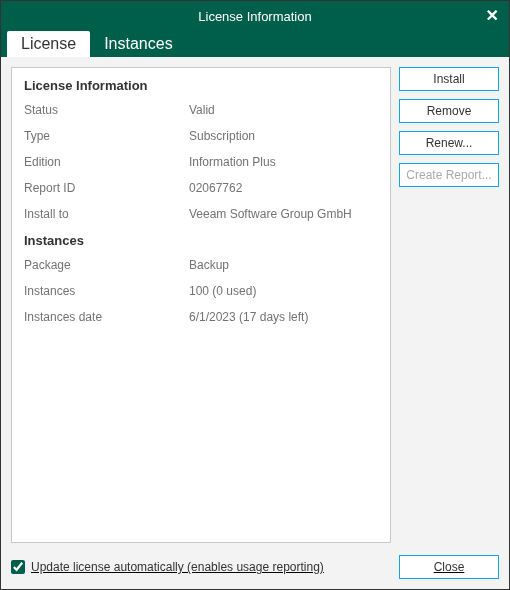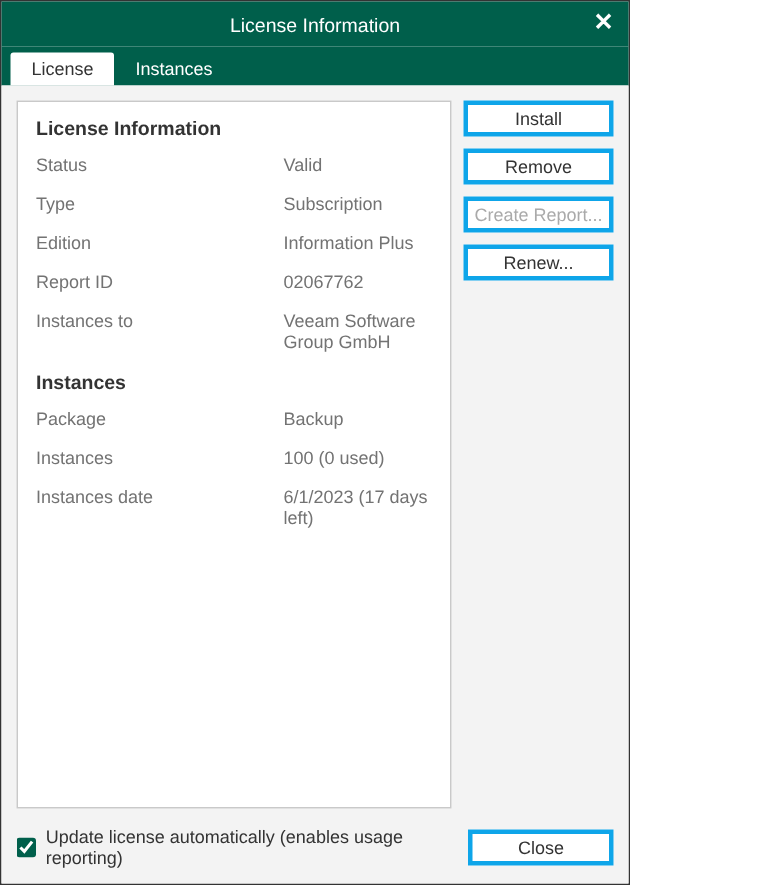--- a/index.html
+++ b/index.html
@@ -1,17 +1,17 @@
 <!DOCTYPE html>
 <html><head>
   <meta charset="utf-8">
   <style>
     * { box-sizing: border-box; margin: 0; padding: 0; }
     body { font-family: "Segoe UI", Tahoma, sans-serif; font-size: 12px; background: #fff; }
-    .window { width: 420px; height: 590px; display: flex; flex-direction: column; border: 1px solid #333; }
+    .window { width: 510px; height: 590px; display: flex; flex-direction: column; border: 1px solid #333; }
     .titlebar {
       background: #005f4b;
       color: #fff;
       height: 30px;
       display: flex;
       align-items: center;
       justify-content: center;
       position: relative;
       font-size: 13px;
     }
@@ -28,21 +28,21 @@
     }
     .tabbar {
       background: #005f4b;
       display: flex;
       align-items: flex-end;
       padding-left: 6px;
       height: 26px;
     }
     .tab {
       padding: 4px 14px 4px 14px;
-      font-size: 12px;
+      font-size: 16px;
       color: #fff;
       cursor: pointer;
       border-top-left-radius: 2px;
       border-top-right-radius: 2px;
     }
     .tab.active {
       background: #fff;
       color: #333;
     }
     .body-area {
@@ -81,35 +81,36 @@
     .row .value { flex: 1; }
     .right-col {
       width: 100px;
       display: flex;
       flex-direction: column;
       gap: 8px;
     }
     .btn {
       height: 24px;
       background: #fff;
-      border: 3px solid #0ea5e9;
+      border: 1px solid #0ea5e9;
       font-size: 12px;
       color: #333;
       cursor: pointer;
       font-family: inherit;
     }
     .btn:disabled {
       color: #aaa;
       cursor: default;
     }
     .footer {
       display: flex;
       align-items: center;
       justify-content: space-between;
       padding-top: 12px;
+      text-decoration: underline;
     }
     .checkbox-wrap {
       display: flex;
       align-items: center;
       gap: 6px;
       font-size: 12px;
       color: #333;
     }
     .checkbox-wrap input { accent-color: #005f4b; width: 14px; height: 14px; }
     .footer .btn { width: 100px; text-align: center; }
@@ -143,21 +144,21 @@
         </div>
         <div class="row">
           <div class="label">Edition</div>
           <div class="value">Information Plus</div>
         </div>
         <div class="row">
           <div class="label">Report ID</div>
           <div class="value">02067762</div>
         </div>
         <div class="row">
-          <div class="label">Instances to</div>
+          <div class="label">Install to</div>
           <div class="value">Veeam Software Group GmbH</div>
         </div>
 
         <div class="section-title second">Instances</div>
 
         <div class="row">
           <div class="label">Package</div>
           <div class="value">Backup</div>
         </div>
         <div class="row">
@@ -166,22 +167,22 @@
         </div>
         <div class="row">
           <div class="label">Instances date</div>
           <div class="value">6/1/2023 (17 days left)</div>
         </div>
       </div>
 
       <div class="right-col">
         <button class="btn">Install</button>
         <button class="btn">Remove</button>
+        <button class="btn">Renew...</button>
         <button class="btn" disabled="">Create Report...</button>
-        <button class="btn">Renew...</button>
       </div>
     </div>
 
     <div class="footer">
       <label class="checkbox-wrap">
         <input type="checkbox" checked="" style="">
         <span>Update license automatically (enables usage reporting)</span>
       </label>
       <button class="btn">Close</button>
     </div>

